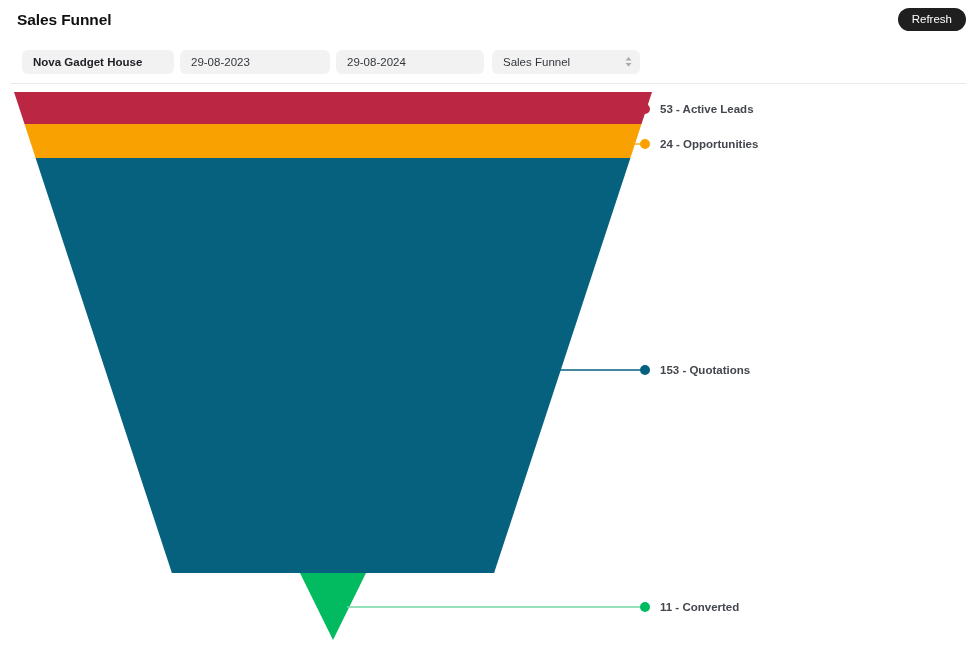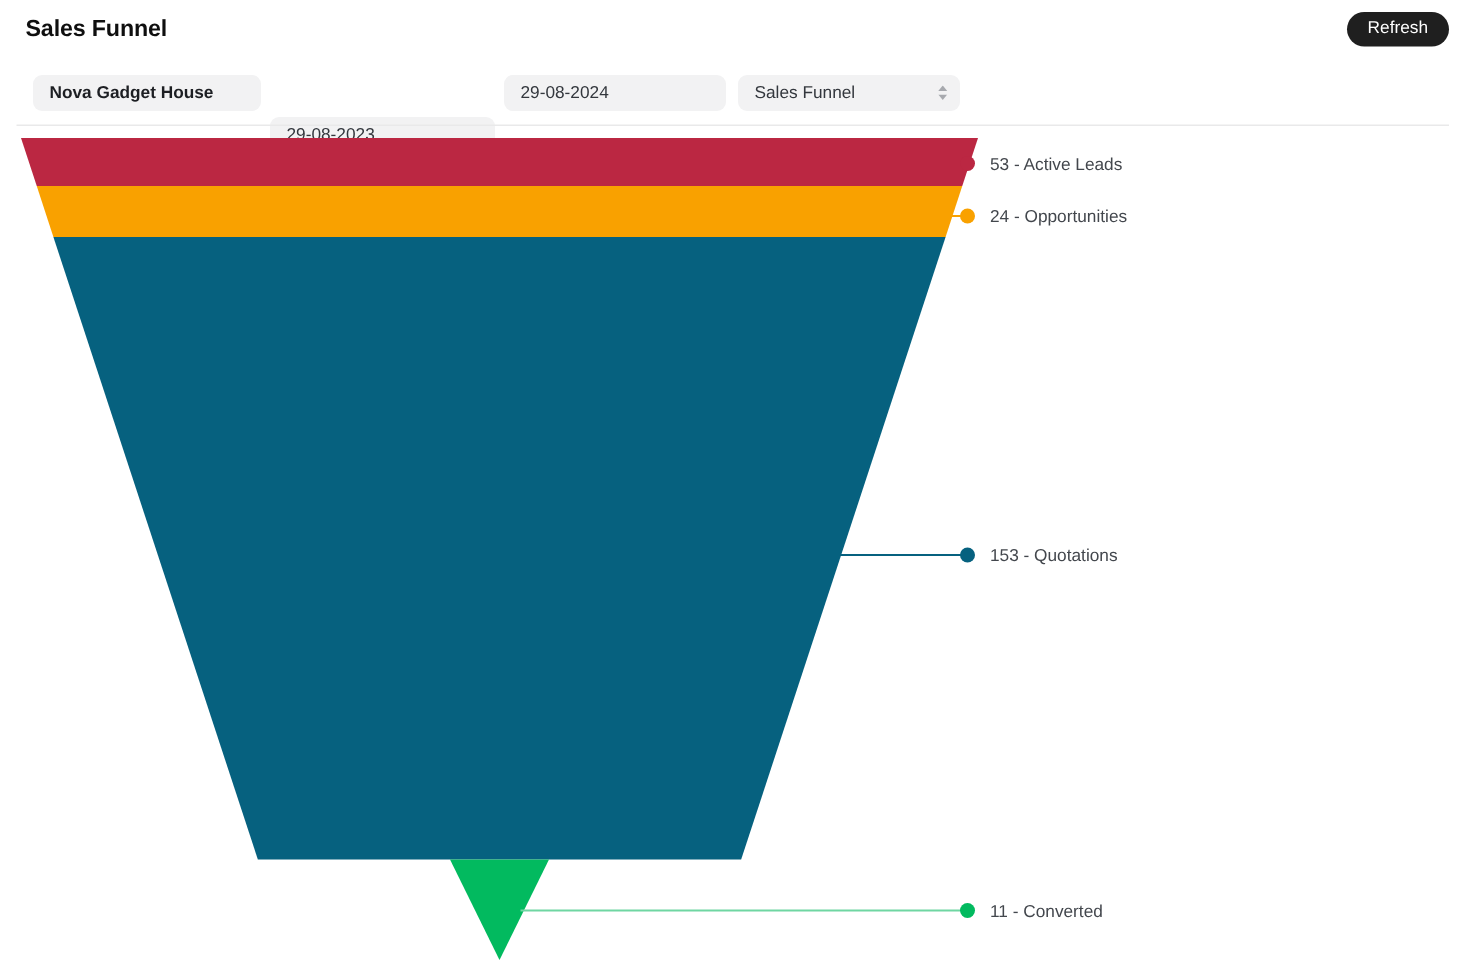--- a/index.html
+++ b/index.html
@@ -75,21 +75,21 @@
     padding: 0 11px;
     line-height: 24px;
     display: flex;
     align-items: center;
     cursor: text;
     white-space: nowrap;
     overflow: hidden;
   }
   .filter-field.bold { font-weight: bold; color: #1d1f23; }
   #filter-company { left: 22px;  width: 152px; }
-  #filter-from    { left: 180px; width: 150px; margin-top: 28px; }
+  #filter-from    { left: 180px; width: 150px; }
   #filter-to      { left: 336px; width: 148px; }
   #filter-chart-type {
     left: 492px;
     width: 148px;
     cursor: pointer;
     justify-content: space-between;
     padding-right: 8px;
   }
   #stepper-icon {
     display: inline-flex;
@@ -110,20 +110,21 @@
     background: #e9e9ea;
   }
 
   
   #funnel-chart {
     position: absolute;
     left: 0;
     top: 0;
     width: 835px;
     height: 647px;
+    font-weight: bold;
   }
   #funnel-chart svg { display: block; }
 
   .funnel-label {
     font-family: "Liberation Sans", sans-serif;
     font-size: 11.5px;
     fill: #43474d;
   }
 </style>
 </head>

